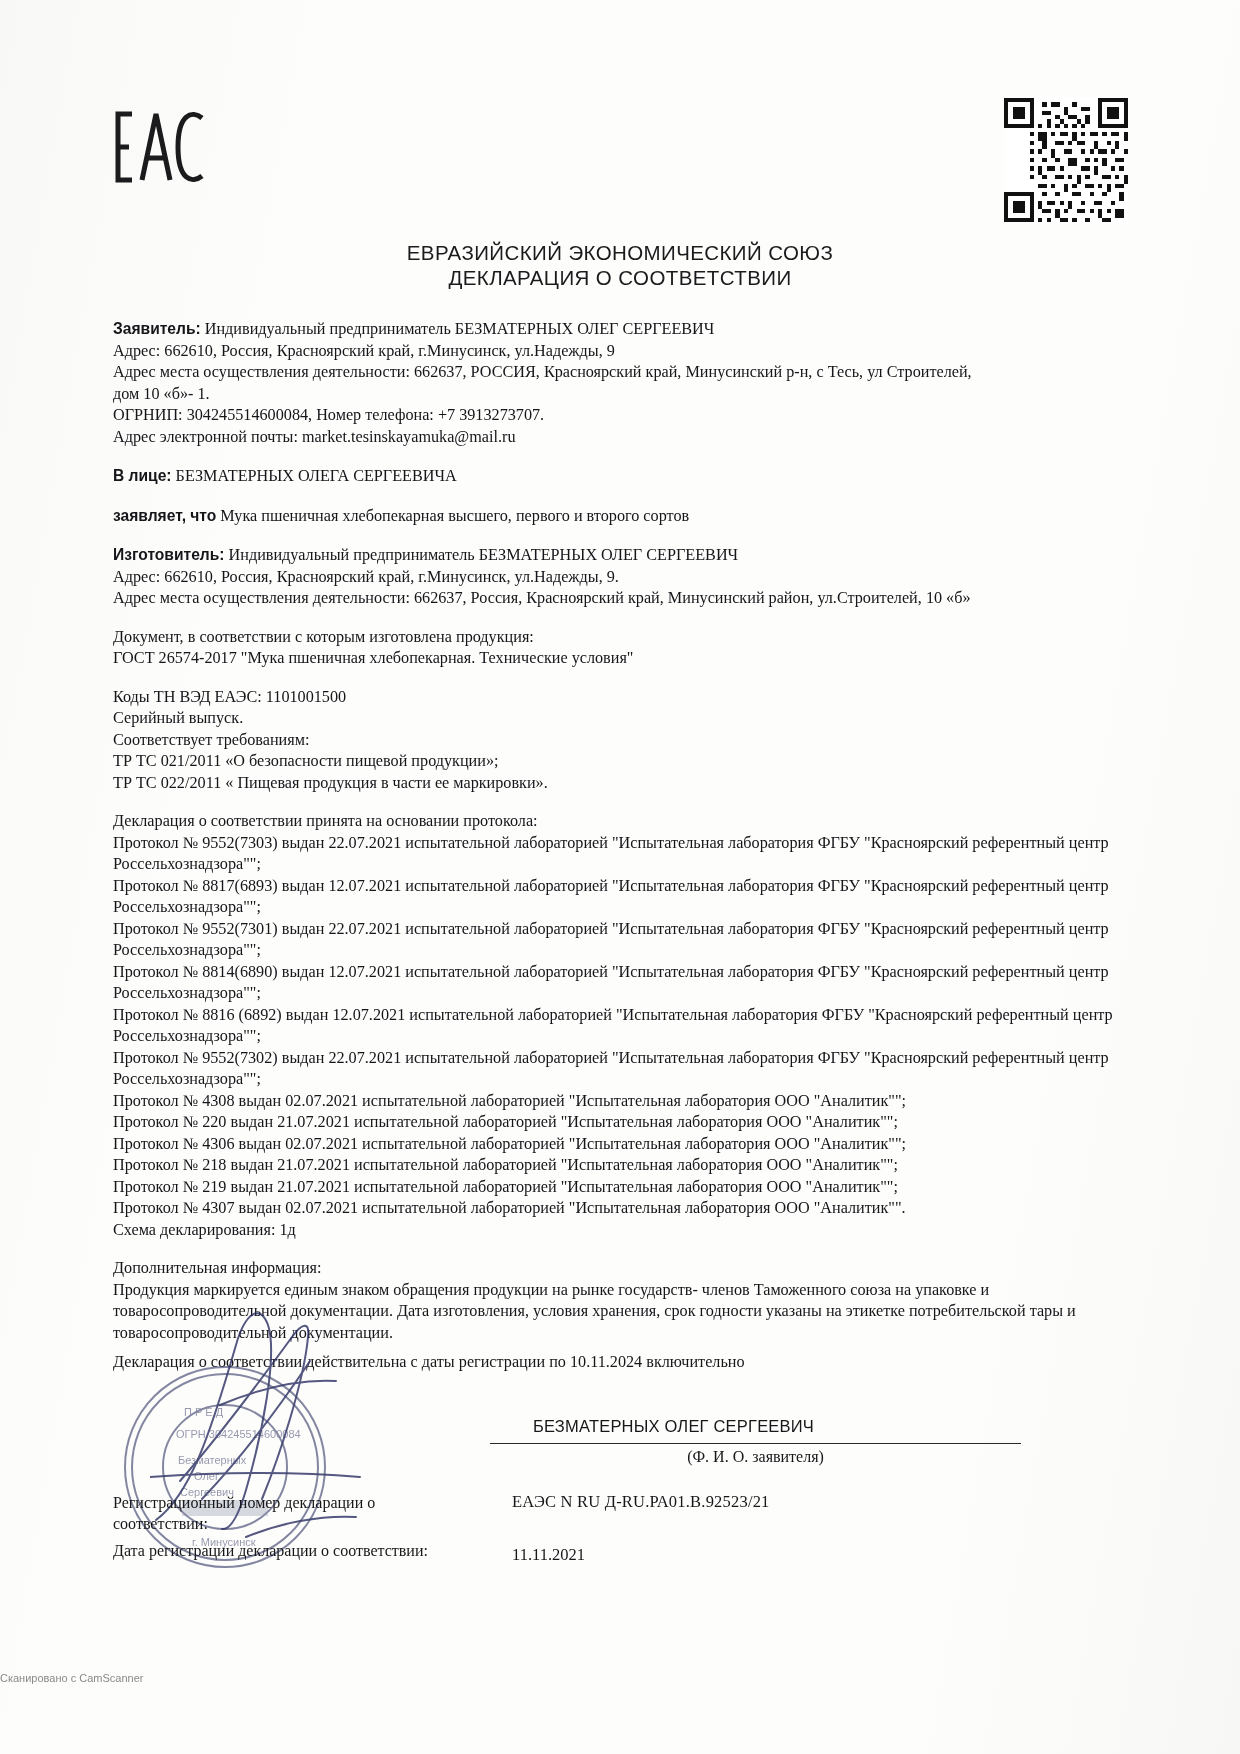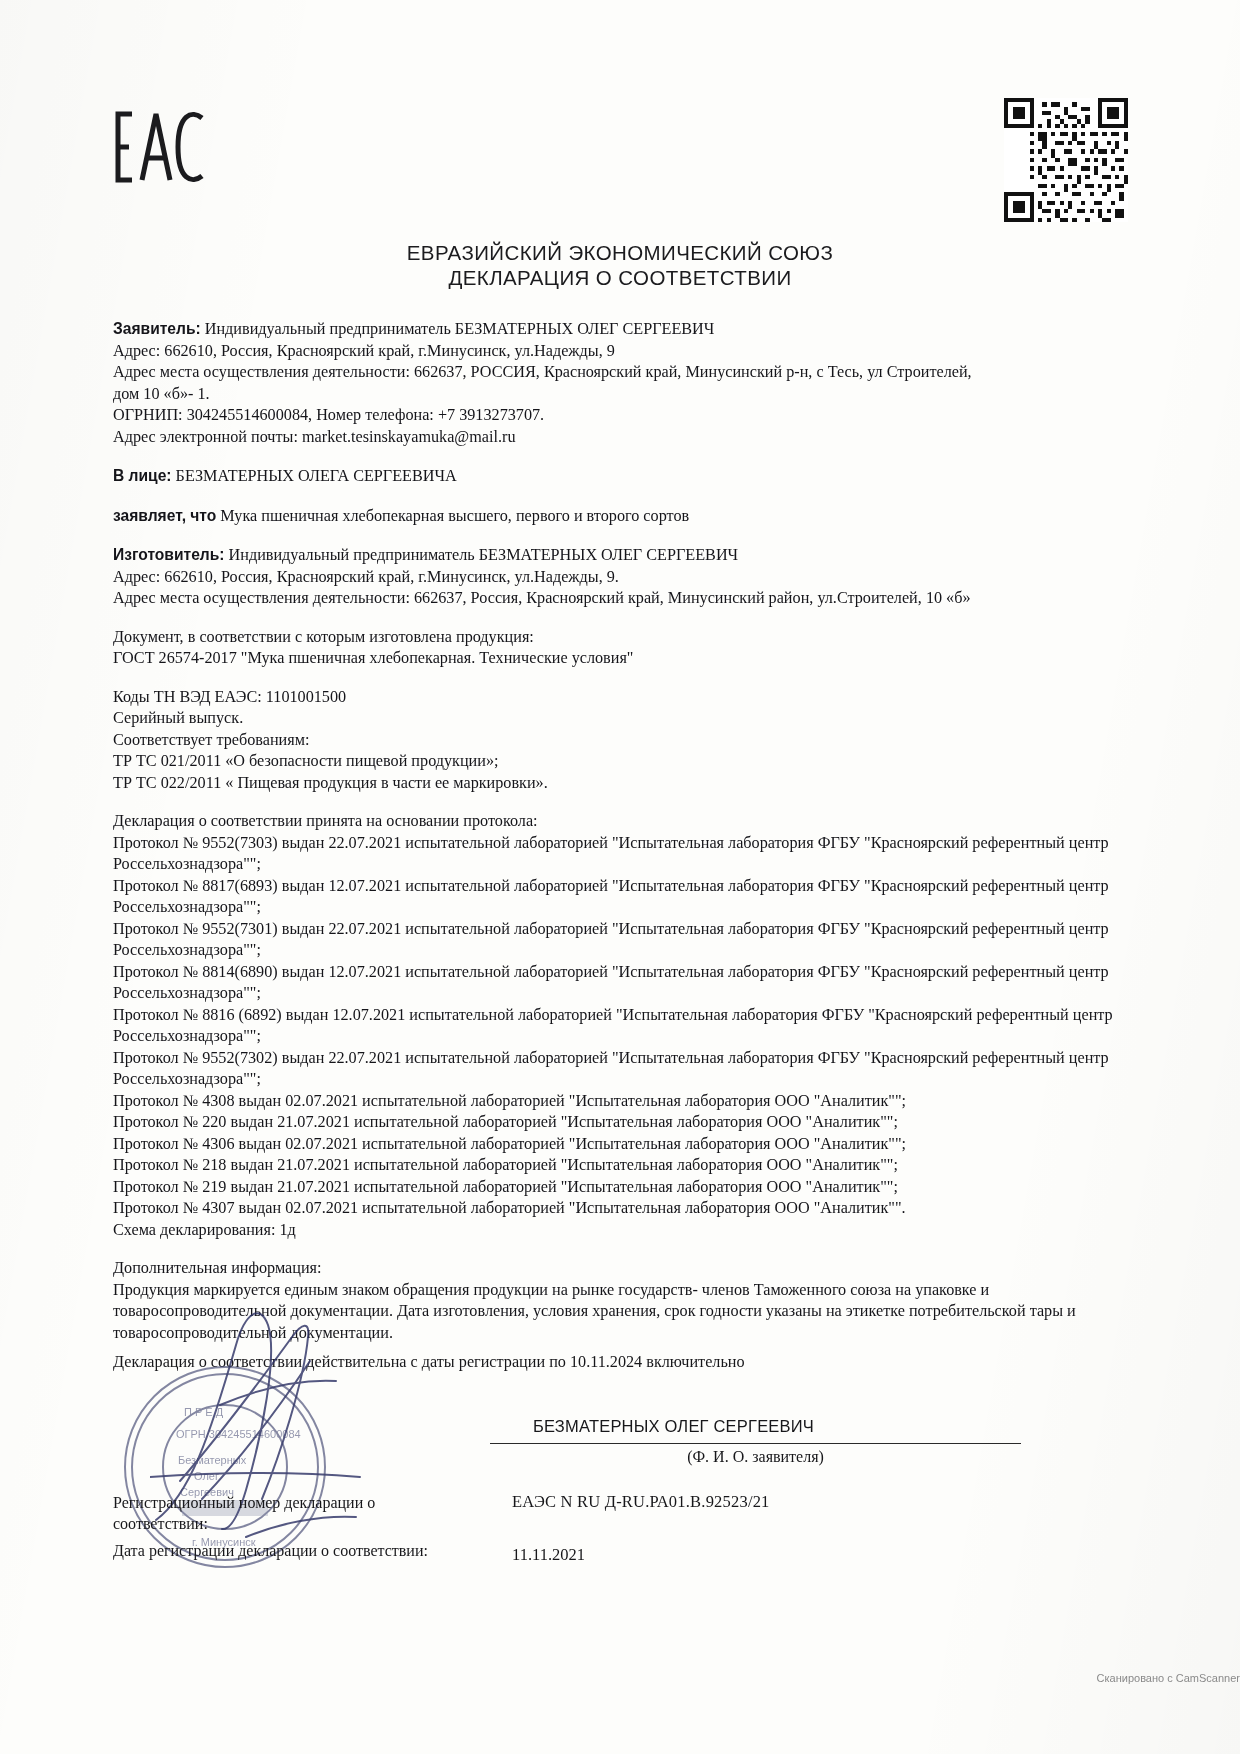--- a/index.html
+++ b/index.html
@@ -133,21 +133,21 @@
     left: 512px;
     top: 1545px;
     font-size: 16.5px;
   }
 
   .scanner-note {
     position: absolute;
     left: 0;
     right: 0;
     top: 1672px;
-    text-align: right;
+    text-align: left;
     font-family: "Liberation Sans", sans-serif;
     font-size: 11px;
     color: #8a8a8a;
   }
 
   
   .stamp {
     position: absolute;
     left: 118px;
     top: 1360px;

